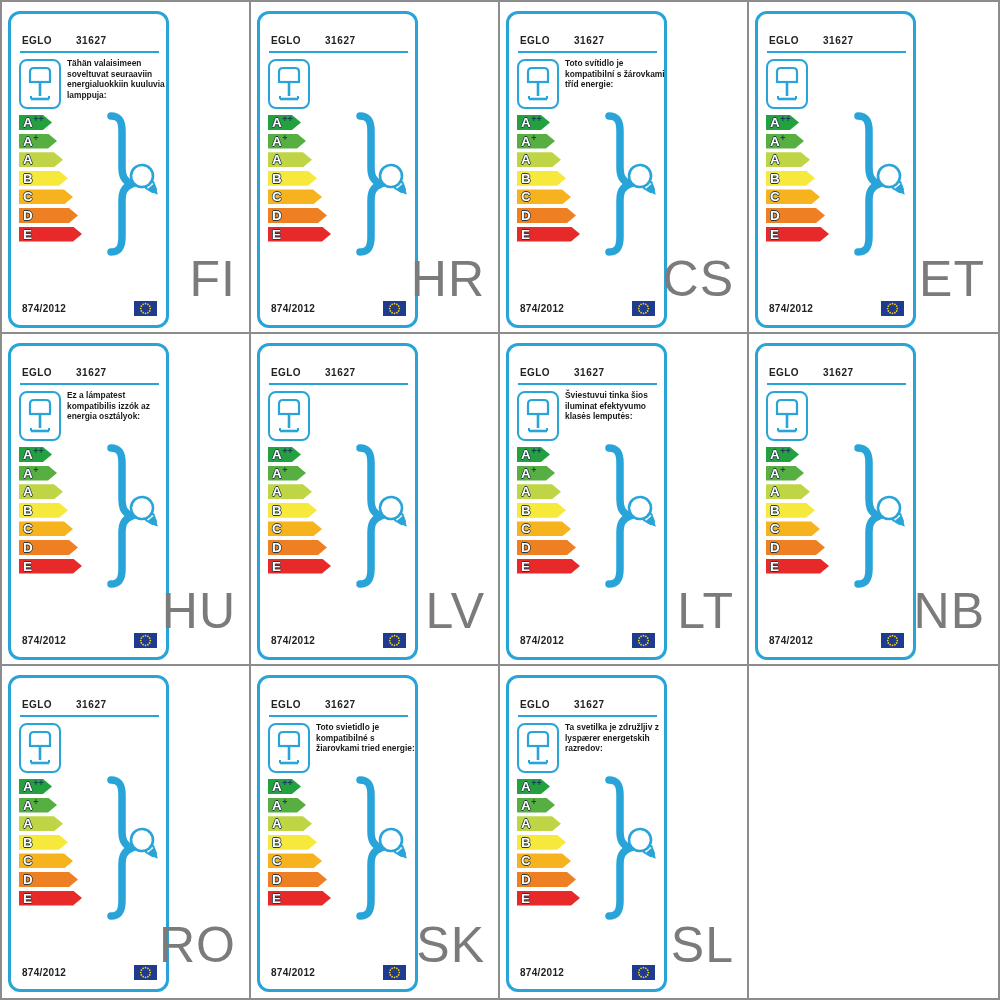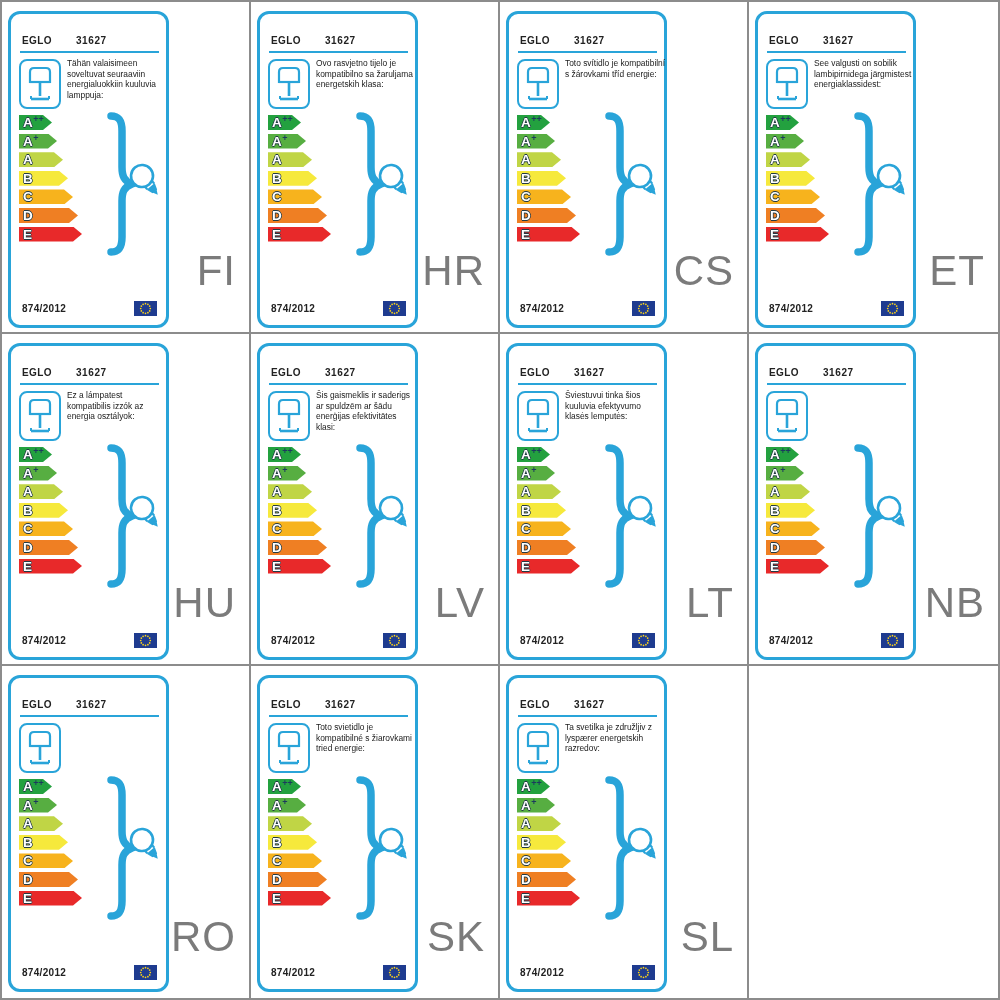--- a/index.html
+++ b/index.html
@@ -22,37 +22,37 @@
   .head { position:absolute; left:11px; top:21px; right:8px; display:flex; align-items:baseline; }
   .brand { font-size:10px; font-weight:bold; color:#222; letter-spacing:.4px; }
   .model { font-size:10px; font-weight:bold; color:#222; margin-left:24px; letter-spacing:.6px; }
   .divider { position:absolute; left:9px; right:7px; top:37px; height:2px; background:var(--accent,#29a4d9); }
 
   .icon-box { position:absolute; left:8px; top:45px; width:42px; height:50px;
     box-sizing:border-box; border:2.5px solid var(--accent,#29a4d9); border-radius:8px;
     display:flex; align-items:center; justify-content:center; color:var(--accent,#29a4d9); }
 
   .desc { position:absolute; left:56px; top:44px; width:101px;
-    font-size:8.4px; line-height:1.25; font-weight:normal; color:#1a1a1a; }
+    font-size:8.4px; line-height:1.25; font-weight:bold; color:#1a1a1a; }
 
   .arrows { position:absolute; left:8px; top:101px; }
   .arrow { height:15px; margin-bottom:3.6px; display:flex; align-items:center;
     clip-path:polygon(0 0, calc(100% - 9px) 0, 100% 50%, calc(100% - 9px) 100%, 0 100%); }
   .cls { font-size:13.5px; font-weight:bold; color:#fff; padding-left:4px; line-height:15px;
     text-shadow:-0.8px 0 #223a44, 0 0.8px #223a44, 0.8px 0 #223a44, 0 -0.8px #223a44; }
   .sup { font-size:9px; font-weight:bold; color:#1c3a5e; position:relative; top:-3.5px; left:.5px; }
 
   .brace-svg { position:absolute; left:84px; top:96px; color:var(--accent,#29a4d9); }
   .stroke-accent { stroke:var(--accent,#29a4d9); }
   .fill-accent { fill:var(--accent,#29a4d9); }
 
   .reg { position:absolute; left:11px; bottom:11px; font-size:10px; font-weight:bold; color:#222; letter-spacing:.3px; }
   .flag-svg { position:absolute; right:9px; bottom:9px; }
 
-  .lang { position:absolute; right:13px; bottom:42px; font-size:42px; line-height:.9;
+  .lang { position:absolute; right:13px; bottom:30px; font-size:50px; line-height:.9;
     color:var(--langgray,#7b7b7b); letter-spacing:1px; }
 </style>
 </head>
 <body>
 
 <div class="grid" id="grid">
   <div class="cell">
     <div class="card">
       <div class="head">
         <span class="brand">EGLO</span>
@@ -154,21 +154,20 @@
       <div class="icon-box">
         <svg width="30" height="38" viewBox="0 0 30 38" fill="none">
           <path d="M9,3 h12 q4,0 4,4 v10 h-20 v-10 q0,-4 4,-4 z" stroke="currentColor" stroke-width="2.2" fill="none"></path>
           <path d="M4.5,17 h21" stroke="currentColor" stroke-width="2.2"></path>
           <path d="M15,17 v14" stroke="currentColor" stroke-width="2.6"></path>
           <path d="M6,34 h18" stroke="currentColor" stroke-width="2.6"></path>
           <path d="M6,31 v3 M24,31 v3" stroke="currentColor" stroke-width="2"></path>
         </svg>
       </div>
 
-      <div class="desc">Ovo rasvjetno tijelo je kompatibilno sa žaruljama energetskih klasa:</div>
 
       <div class="arrows">
   <div class="arrow" style="width: 33px; background: rgb(35, 161, 63);">
             <span class="cls">A</span>
             <span class="sup">++</span>
           </div>
 
   <div class="arrow" style="width: 38px; background: rgb(87, 174, 65);">
             <span class="cls">A</span>
             <span class="sup">+</span>
@@ -336,21 +335,20 @@
       <div class="icon-box">
         <svg width="30" height="38" viewBox="0 0 30 38" fill="none">
           <path d="M9,3 h12 q4,0 4,4 v10 h-20 v-10 q0,-4 4,-4 z" stroke="currentColor" stroke-width="2.2" fill="none"></path>
           <path d="M4.5,17 h21" stroke="currentColor" stroke-width="2.2"></path>
           <path d="M15,17 v14" stroke="currentColor" stroke-width="2.6"></path>
           <path d="M6,34 h18" stroke="currentColor" stroke-width="2.6"></path>
           <path d="M6,31 v3 M24,31 v3" stroke="currentColor" stroke-width="2"></path>
         </svg>
       </div>
 
-      <div class="desc">See valgusti on sobilik lambipirnidega järgmistest energiaklassidest:</div>
 
       <div class="arrows">
   <div class="arrow" style="width: 33px; background: rgb(35, 161, 63);">
             <span class="cls">A</span>
             <span class="sup">++</span>
           </div>
 
   <div class="arrow" style="width: 38px; background: rgb(87, 174, 65);">
             <span class="cls">A</span>
             <span class="sup">+</span>
@@ -518,21 +516,20 @@
       <div class="icon-box">
         <svg width="30" height="38" viewBox="0 0 30 38" fill="none">
           <path d="M9,3 h12 q4,0 4,4 v10 h-20 v-10 q0,-4 4,-4 z" stroke="currentColor" stroke-width="2.2" fill="none"></path>
           <path d="M4.5,17 h21" stroke="currentColor" stroke-width="2.2"></path>
           <path d="M15,17 v14" stroke="currentColor" stroke-width="2.6"></path>
           <path d="M6,34 h18" stroke="currentColor" stroke-width="2.6"></path>
           <path d="M6,31 v3 M24,31 v3" stroke="currentColor" stroke-width="2"></path>
         </svg>
       </div>
 
-      <div class="desc">Šis gaismeklis ir saderigs ar spuldzēm ar šādu enerģijas efektivitātes klasi:</div>
 
       <div class="arrows">
   <div class="arrow" style="width: 33px; background: rgb(35, 161, 63);">
             <span class="cls">A</span>
             <span class="sup">++</span>
           </div>
 
   <div class="arrow" style="width: 38px; background: rgb(87, 174, 65);">
             <span class="cls">A</span>
             <span class="sup">+</span>
@@ -609,21 +606,21 @@
       <div class="icon-box">
         <svg width="30" height="38" viewBox="0 0 30 38" fill="none">
           <path d="M9,3 h12 q4,0 4,4 v10 h-20 v-10 q0,-4 4,-4 z" stroke="currentColor" stroke-width="2.2" fill="none"></path>
           <path d="M4.5,17 h21" stroke="currentColor" stroke-width="2.2"></path>
           <path d="M15,17 v14" stroke="currentColor" stroke-width="2.6"></path>
           <path d="M6,34 h18" stroke="currentColor" stroke-width="2.6"></path>
           <path d="M6,31 v3 M24,31 v3" stroke="currentColor" stroke-width="2"></path>
         </svg>
       </div>
 
-      <div class="desc">Šviestuvui tinka šios kuuluvia efektyvumo klasės lemputės:</div>
+      <div class="desc">Šviestuvui tinka šios iluminat efektyvumo klasės lemputės:</div>
 
       <div class="arrows">
   <div class="arrow" style="width: 33px; background: rgb(35, 161, 63);">
             <span class="cls">A</span>
             <span class="sup">++</span>
           </div>
 
   <div class="arrow" style="width: 38px; background: rgb(87, 174, 65);">
             <span class="cls">A</span>
             <span class="sup">+</span>

